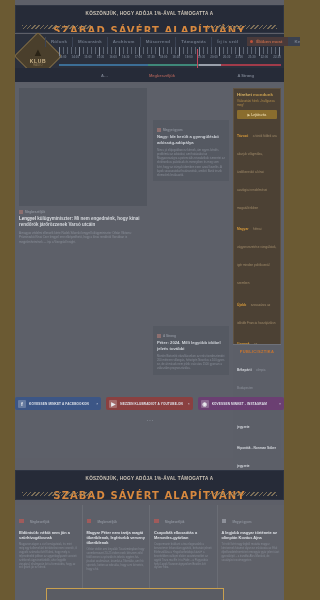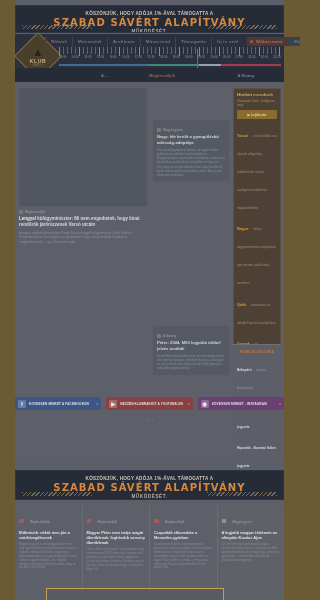--- a/index.html
+++ b/index.html
@@ -29,21 +29,21 @@
     border: 1px solid #2e3442;
     overflow: hidden;
   }
   .banner-l1 {
     text-align: center; color: #cfc6b8; font-size: 4.6px;
     letter-spacing: .25px; font-weight: 700; margin-top: 4.5px;
     white-space: nowrap;
   }
   .banner-l2 {
     text-align: center; color: #d8893f; font-size: 10px;
-    font-weight: 900; letter-spacing: 1.1px; margin-top: 1px;
+    font-weight: 900; letter-spacing: 1.1px; margin-top: 9px;
     white-space: nowrap; font-family: "DejaVu Sans", sans-serif;
   }
   .banner-l3 {
     text-align: center; color: #b8ae9e; font-size: 4.6px;
     letter-spacing: .6px; font-weight: 700; margin-top: 1px;
   }
   .zig { position:absolute; bottom:3px; height:4px; width:70px;
          background: repeating-linear-gradient(135deg,#8a7a5e 0 1px,transparent 1px 3px); opacity:.85;}
   .zig.l { left: 6px; }
   .zig.r { right: 6px; }

